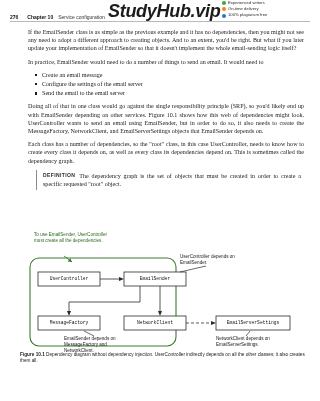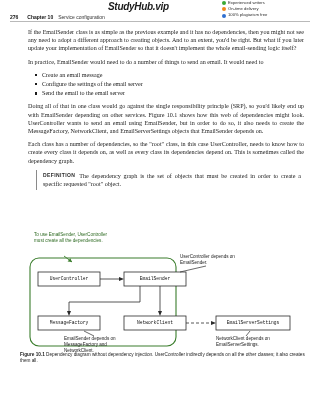--- a/index.html
+++ b/index.html
@@ -11,21 +11,21 @@
     position:relative;
   }
   
   .topstrip{
     position:absolute;left:0;top:0;width:320px;height:22px;
     background:#ffffff;
   }
   .wm-logo{
     position:absolute;left:108px;top:1px;
     font-family:"Liberation Sans", sans-serif;
-    font-weight:bold;font-style:italic;font-size:10px;
+    font-weight:bold;font-style:italic;font-size:18px;
     color:#1b1b1b;letter-spacing:-0.3px;
   }
   .wm-logo .vip{color:#1b1b1b;}
   .badges{
     position:absolute;right:2px;top:0px;width:96px;
     font-family:"Liberation Sans", sans-serif;
     font-size:4.2px;color:#2d2d2d;line-height:6.2px;
   }
   .badge{display:flex;align-items:center;gap:2px;}
   .badge .dot{

